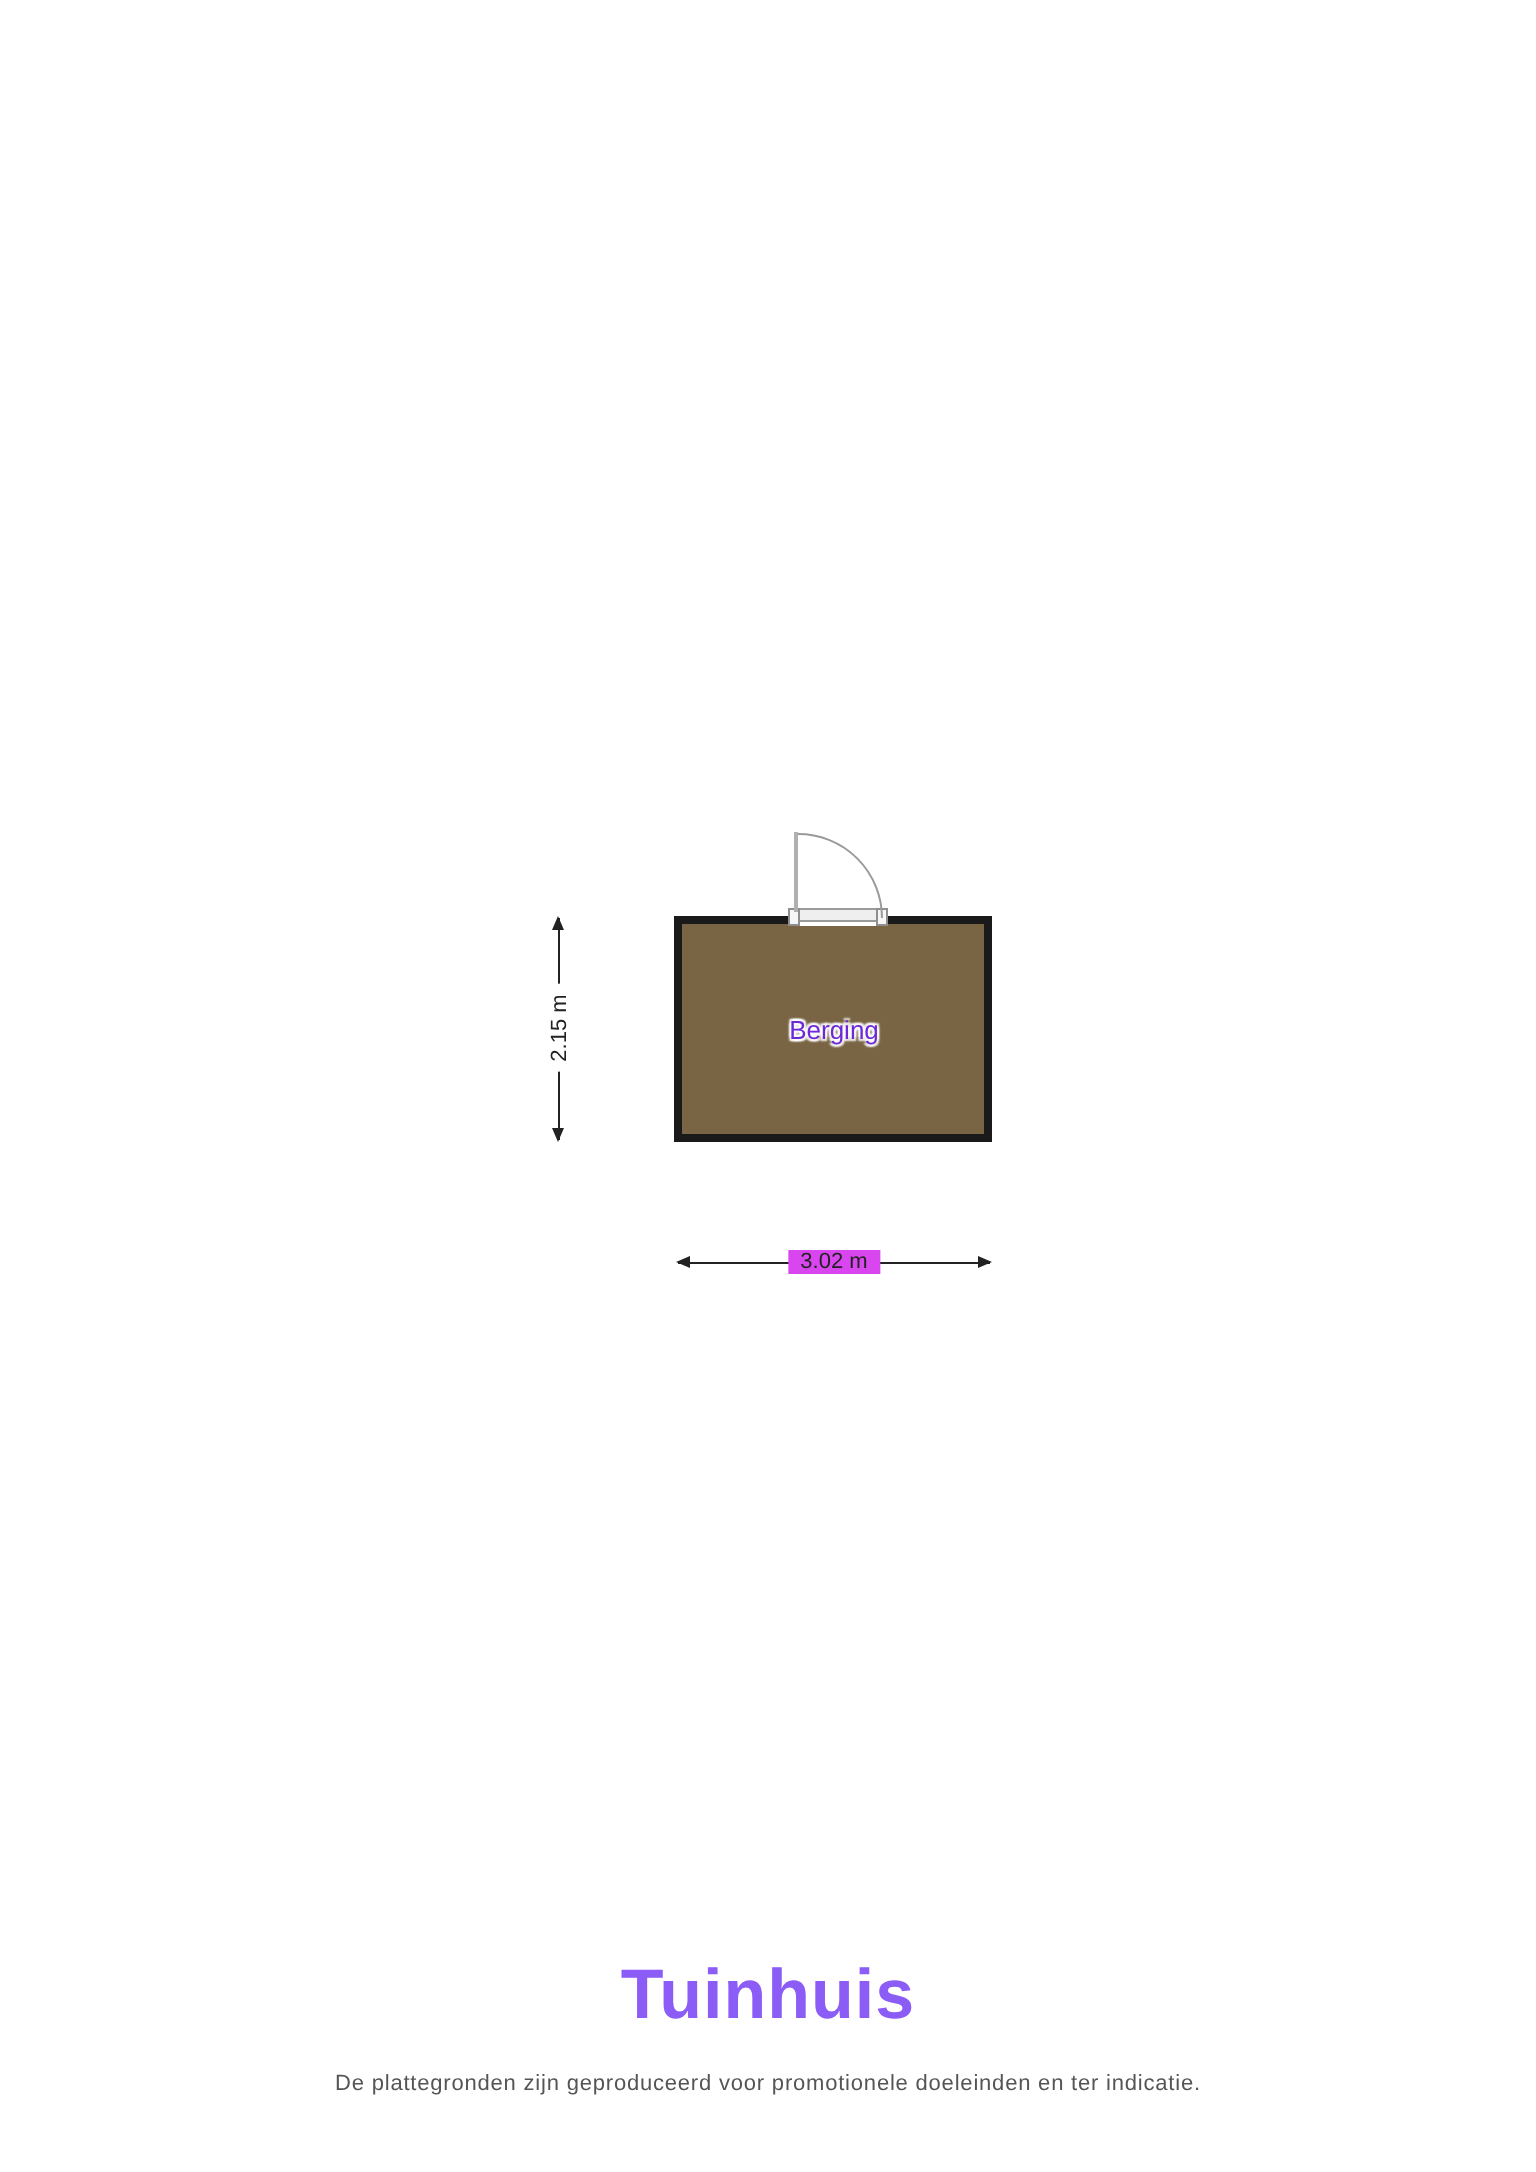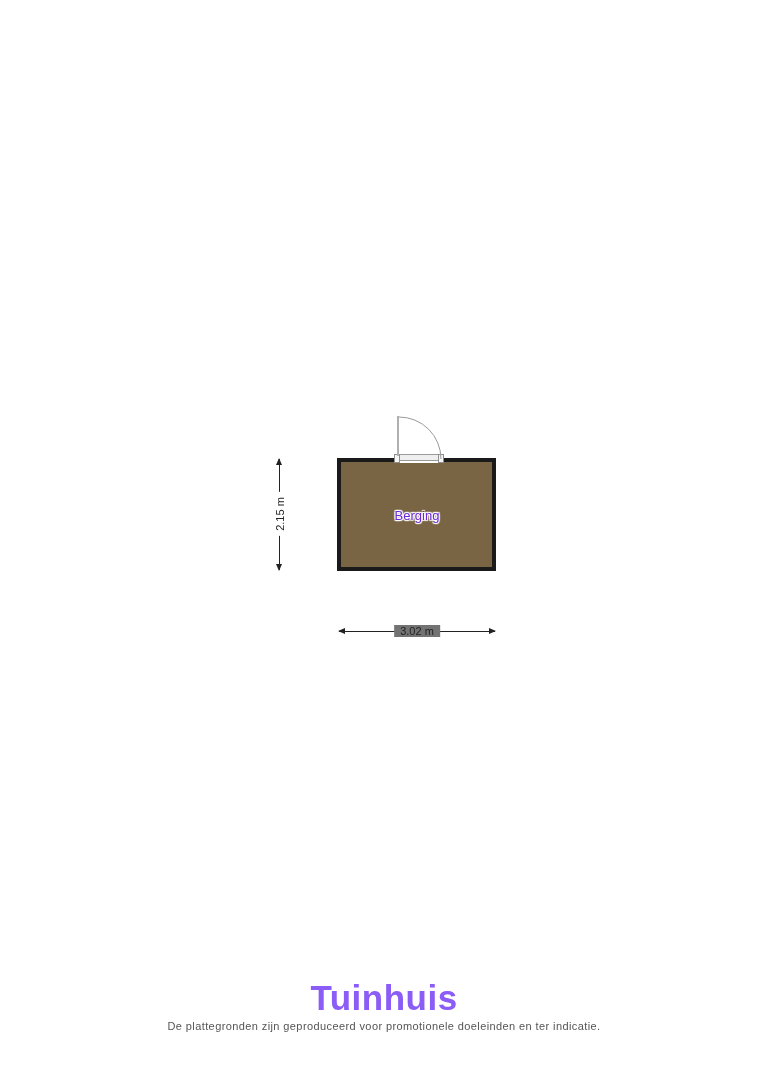--- a/index.html
+++ b/index.html
@@ -135,21 +135,21 @@
     transform: translate(-50%, -50%) rotate(-90deg);
     background: #ffffff;
     padding: 0 5px;
     white-space: nowrap;
   }
   .dim-label-h {
     position: absolute;
     left: 417px;
     top: 631px;
     transform: translate(-50%, -50%);
-    background: #737373;
+    background: #d946ef;
     padding: 0 6px;
     white-space: nowrap;
   }
 
   
   .footer {
     position: absolute;
     left: 0;
     right: 0;
     top: 978px;
@@ -157,21 +157,21 @@
   }
   .plan-title {
     margin: 0;
     font-size: 35px;
     font-weight: 700;
     color: #8b5cf6;
     letter-spacing: 0.5px;
     line-height: 40px;
   }
   .disclaimer {
-    margin-top: 2px;
+    margin-top: 18px;
     font-size: 11px;
     line-height: 13.5px;
     color: #555555;
     letter-spacing: 0.4px;
   }
 </style>
 </head>
 <body>
 
 <div class="canvas">

